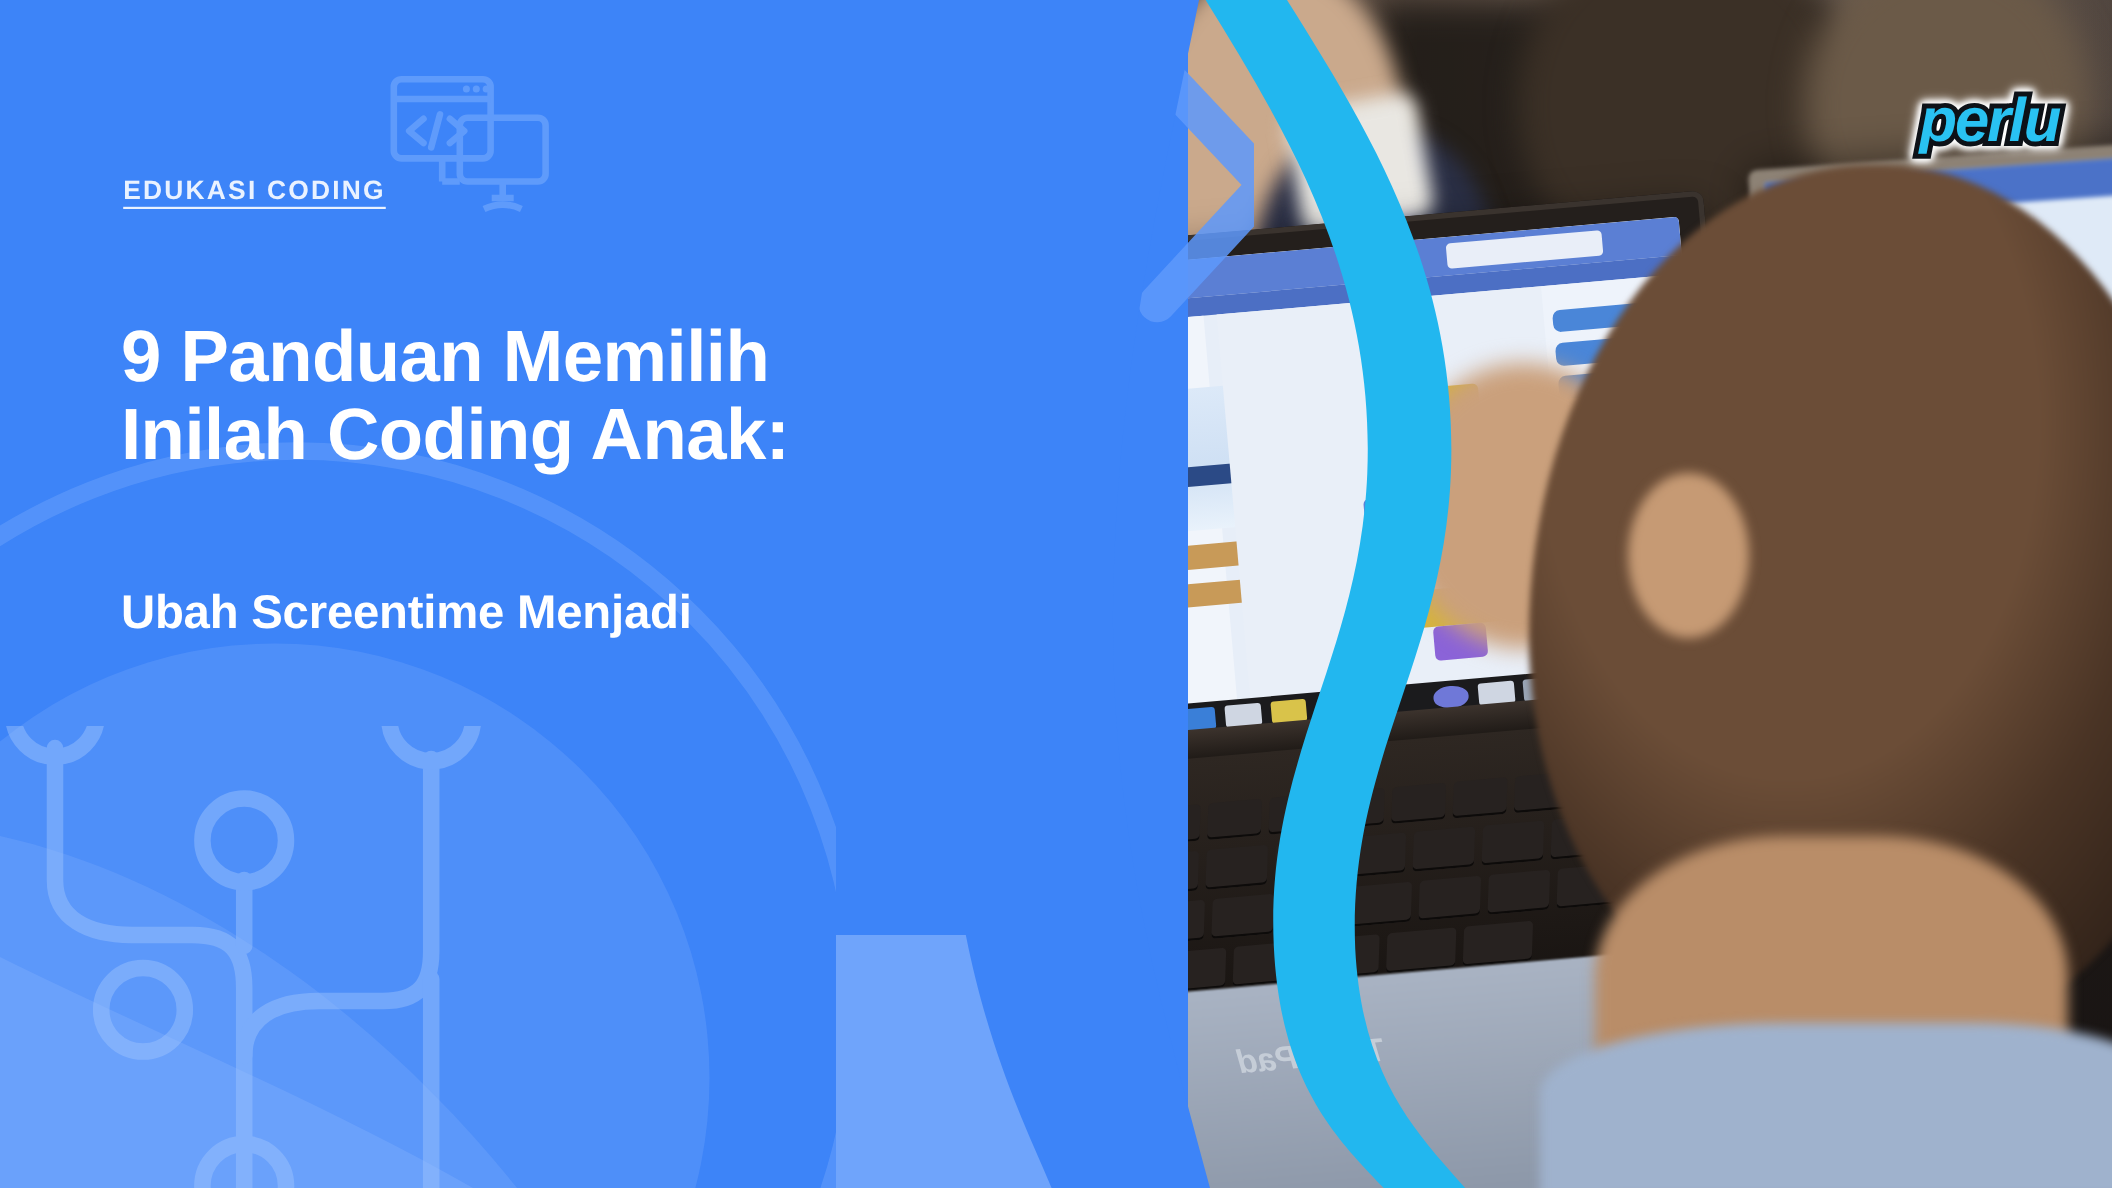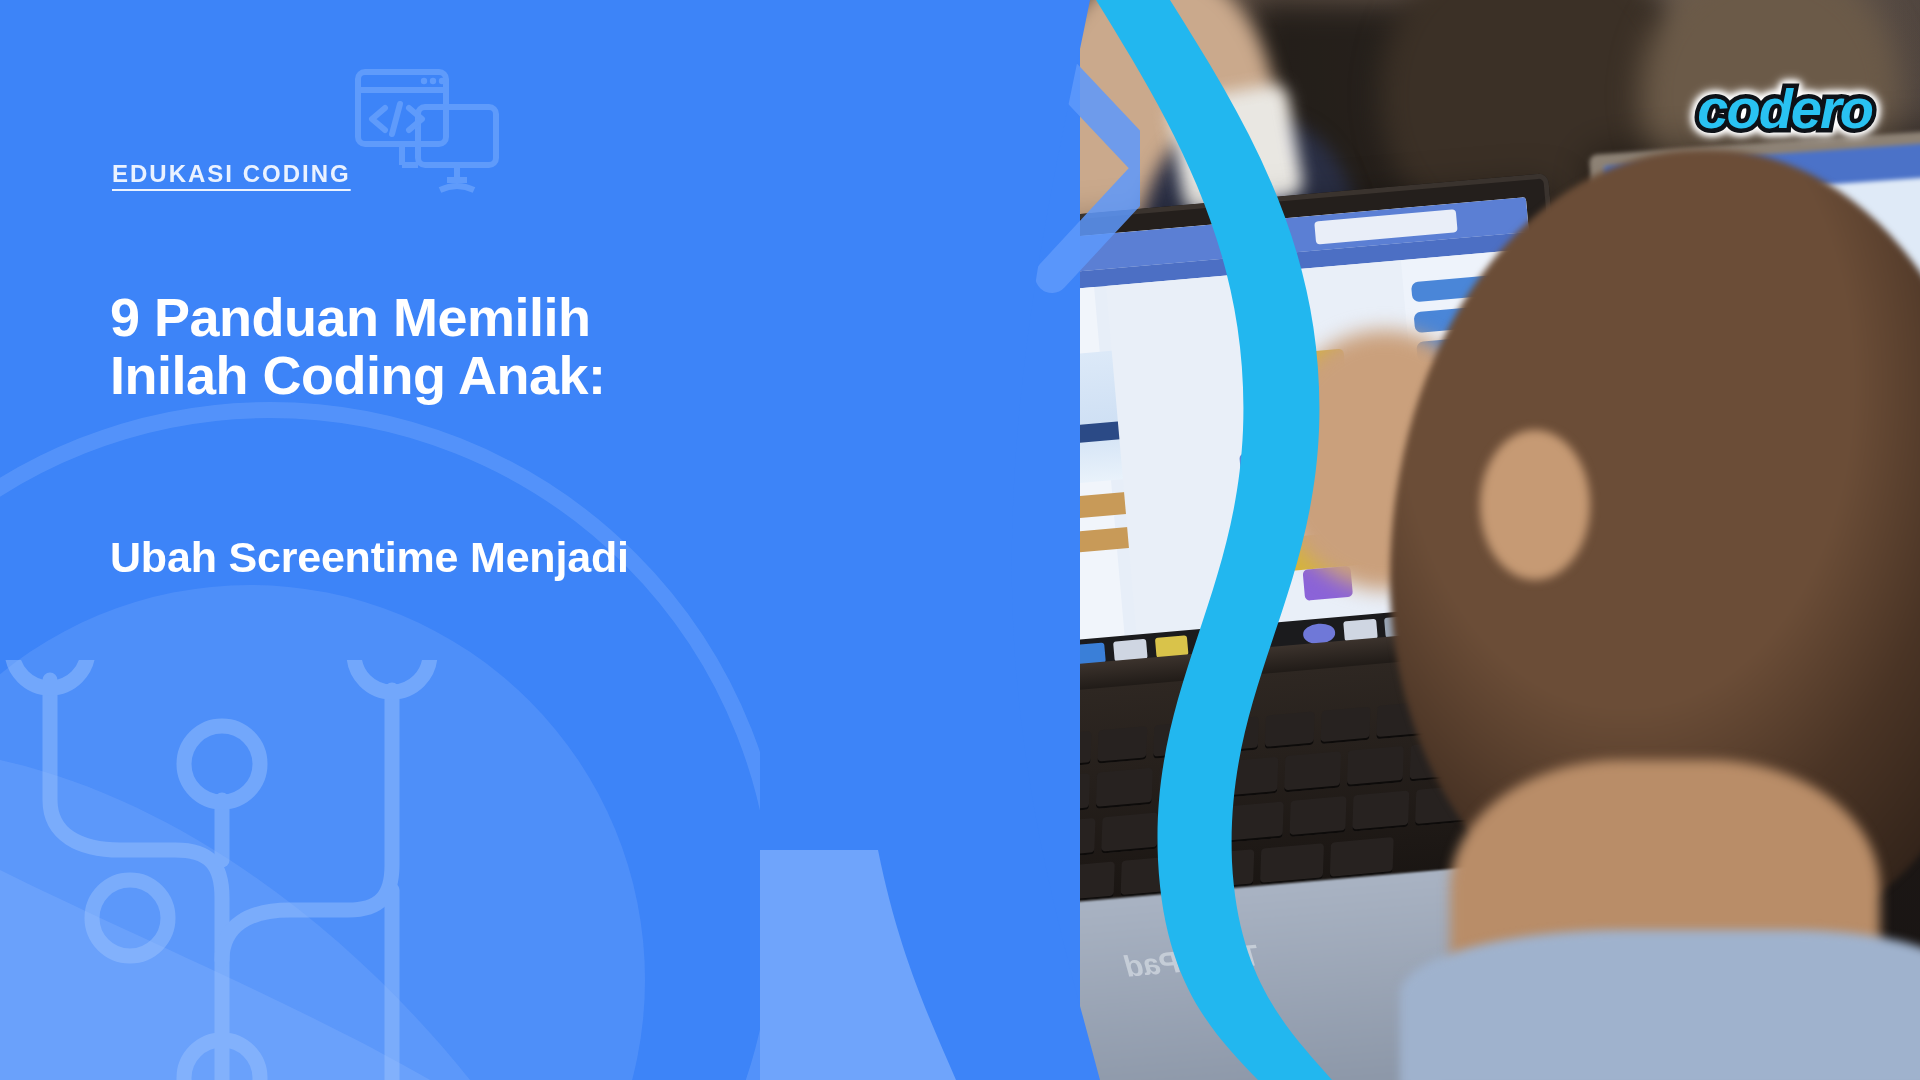--- a/index.html
+++ b/index.html
@@ -94,21 +94,21 @@
   
   .content{position:absolute;top:0;left:0;width:1100px;height:1080px;z-index:6;}
   .kicker{
     position:absolute;left:112px;top:160px;
     color:#eaf2ff;font-size:24px;letter-spacing:2.0px;
     text-decoration:underline;text-underline-offset:7px;text-decoration-thickness:2px;
     font-weight:700;white-space:nowrap;
   }
   .headline{
     position:absolute;left:110px;top:288px;width:860px;
-    color:#ffffff;font-size:54px;line-height:1.08;font-weight:bold;
+    color:#ffffff;font-size:66px;line-height:1.08;font-weight:bold;
     letter-spacing:-0.5px;
   }
   .subhead{
     position:absolute;left:110px;top:527px;width:760px;
     color:#ffffff;font-size:43px;line-height:1.42;font-weight:bold;letter-spacing:-0.2px;
   }
   .pill{
     position:absolute;left:110px;top:729px;height:78px;
     background:#ffffff;border-radius:42px;
     display:flex;align-items:center;padding:0 40px;
@@ -312,15 +312,15 @@
       <div>9 Panduan Memilih</div>
       <div>Inilah Coding Anak:</div>
     </div>
 
     <div class="subhead">
       <div>Ubah Screentime Menjadi</div>
     </div>
 
   </div>
 
-  <div class="logo">codero</div>
+  <div class="logo">perlu</div>
 
 </div>
 
 </body></html>

